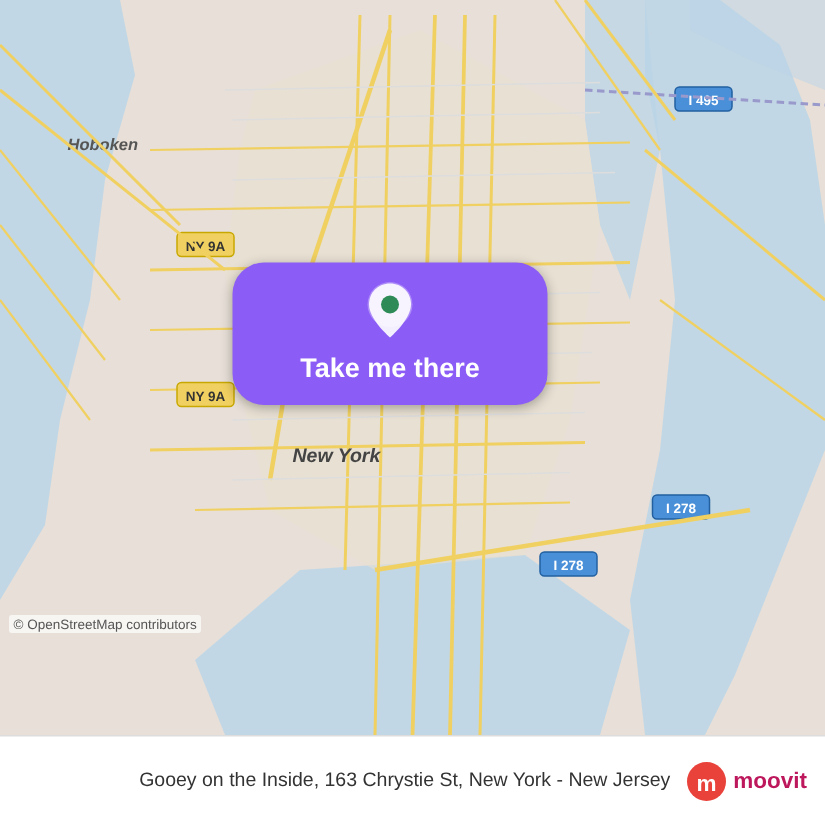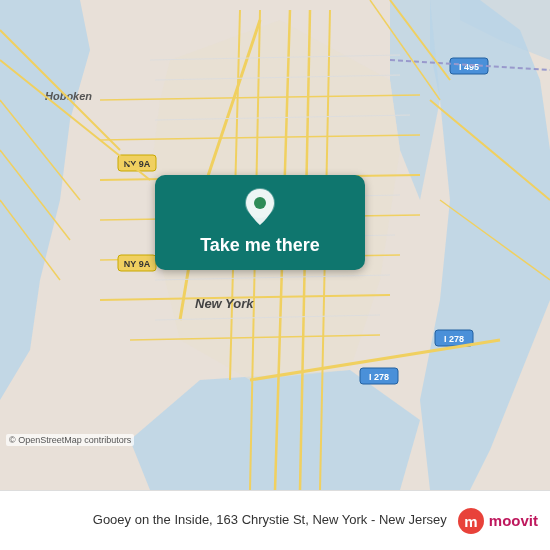--- a/index.html
+++ b/index.html
@@ -25,22 +25,22 @@
       width: 100%;
       height: 100%;
     }
 
     
     #take-me-there-btn {
       position: absolute;
       top: 175px;
       left: 155px;
       width: 210px;
-      background: #0f766e;
-      border-radius: 10px;
+      background: #8b5cf6;
+      border-radius: 21px;
       border: none;
       cursor: pointer;
       padding: 10px 20px 14px 20px;
       display: flex;
       flex-direction: column;
       align-items: center;
       gap: 6px;
       box-shadow: 0 2px 8px rgba(0,0,0,0.3);
     }
 
@@ -91,21 +91,21 @@
     }
 
     #moovit-word {
       font-size: 15px;
       font-weight: bold;
       color: #be185d;
     }
 
     #osm-attribution {
       position: absolute;
-      bottom: 44px;
+      bottom: 68px;
       left: 6px;
       font-size: 9px;
       color: #555;
       background: rgba(255,255,255,0.7);
       padding: 1px 3px;
       border-radius: 2px;
     }
   </style>
 </head>
 <body>

